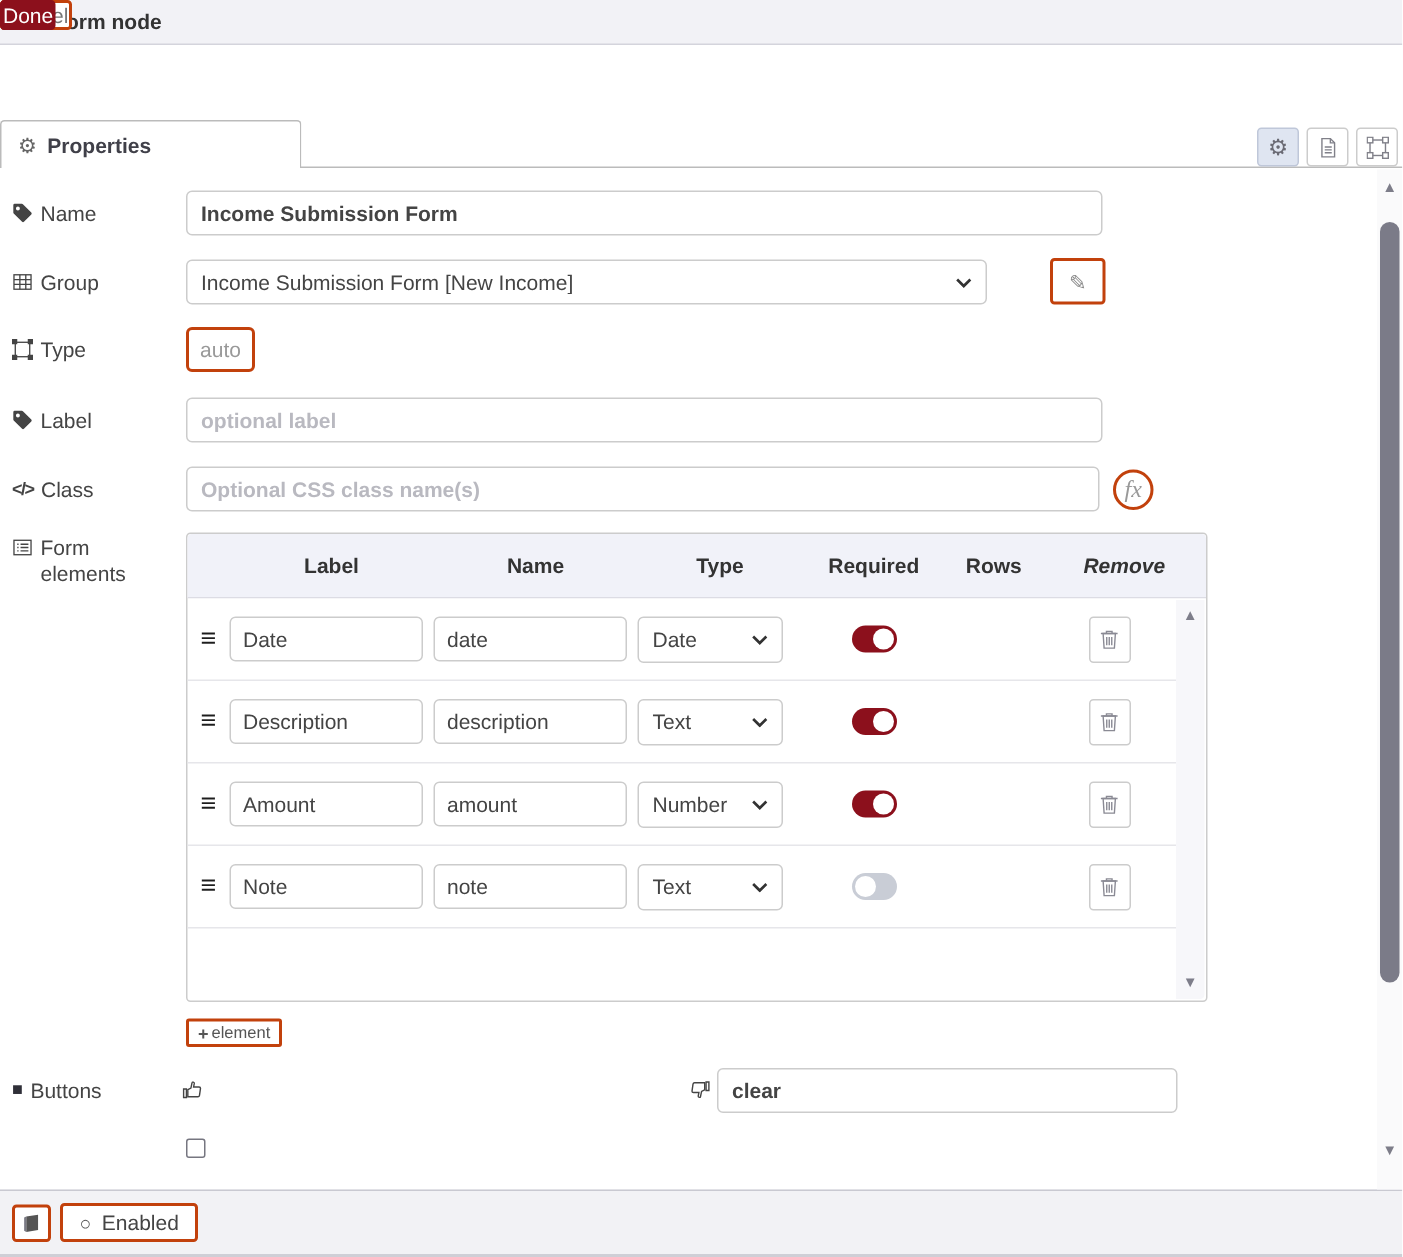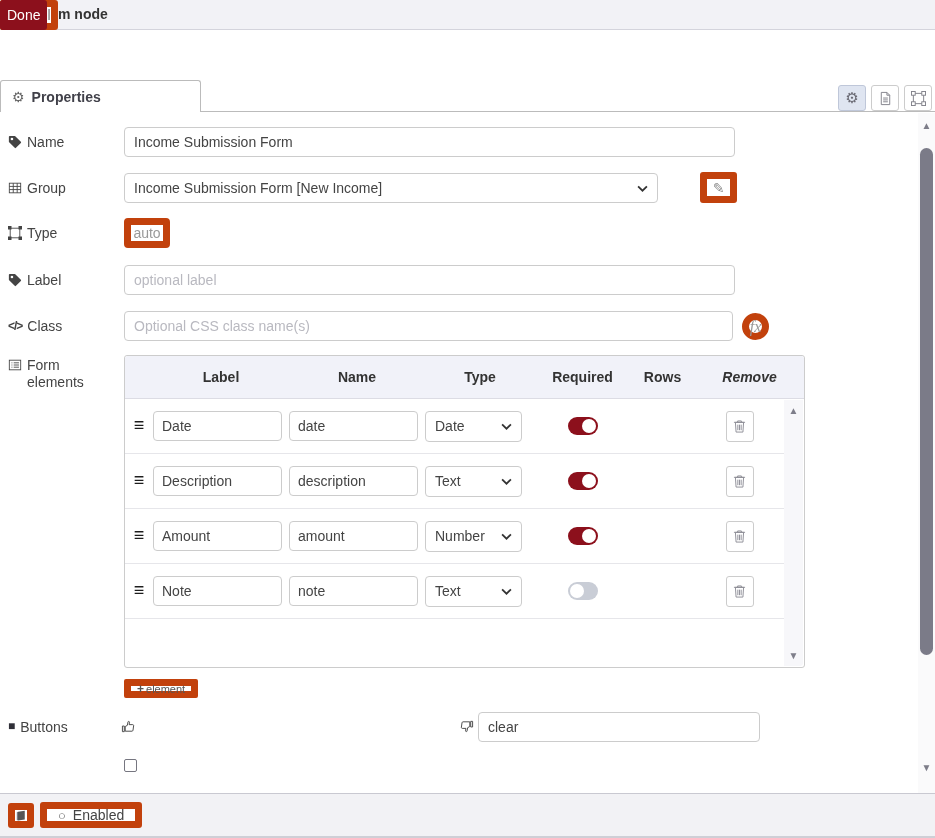--- a/index.html
+++ b/index.html
@@ -6,21 +6,21 @@
   body { background:#fff; }
   #app { position:relative; width:935px; height:838px; background:#fff;
          font-family:"Liberation Sans", sans-serif; font-size:14px; color:#444; overflow:hidden; }
 
   
   .hdr { position:absolute; top:0; left:0; right:0; height:30px; background:#f2f2f6;
          border-bottom:1px solid #d4d4dc; line-height:29px; padding-left:9px;
          font-weight:bold; color:#333; }
 
   
-  .btn { position:absolute; border:7px solid #c2410c; background:#fff; color:#888;
+  .btn { position:absolute; border:2px solid #c2410c; background:#fff; color:#888;
          border-radius:3px; font-size:14px; font-family:inherit; cursor:pointer;
          display:flex; align-items:center; justify-content:center; }
   .btn.primary { background:#8C101C; border-color:#8C101C; color:#fff; }
   #btn-delete { left:8;  top:41; width:67; height:30; }
   #btn-cancel { left:771; top:40; width:72; height:32; color:#777; }
   #btn-done   { left:859; top:40; width:64; height:32; }
 
   
   .tabbar { position:absolute; top:80px; left:0; right:0; height:32px; border-bottom:1px solid #bbb; background:#fff; }
   .tab-active { position:absolute; top:80px; left:0; width:201px; height:32px; background:#fff;
@@ -37,27 +37,27 @@
 
   
   .flabel { position:absolute; left:8px; width:112px; display:flex; align-items:flex-start;
             gap:5px; color:#444; line-height:17px; }
   .flabel svg { flex:0 0 auto; margin-top:1px; }
   .codeglyph { font-weight:bold; font-size:12px; color:#444; letter-spacing:-1px; }
   .sqglyph { font-size:12px; color:#2f2f38; line-height:15px; }
 
   
   .inp { position:absolute; height:30px; border:1px solid #ccc; border-radius:4px;
-         padding:0 9px; font-size:14px; font-family:inherit; color:#444; background:#fff; }
+         padding:0 9px; font-size:14px; font-family:inherit; color:#444; background:#fff;font-weight:bold; }
   .inp::placeholder { color:#b9b9c0; }
   #in-name  { left:124px; top:127px; width:611px; }
   #in-label { left:124px; top:265px; width:611px; }
   #in-class { left:124px; top:311px; width:609px; }
   #in-submit{ left:137px; top:712px; width:309px; }
-  #in-clear { left:478px; top:712px; width:282px; }
+  #in-clear { left:478px; top:712px; width:307px; }
 
   .fakesel { border:1px solid #ccc; border-radius:4px; background:#fff; display:flex;
              align-items:center; padding:0 9px; cursor:pointer; color:#444; }
   .fakesel .val { flex:1; overflow:hidden; white-space:nowrap; }
   #sel-group { position:absolute; left:124px; top:173px; width:534px; height:30px; }
 
   #btn-pencil { left:700px; top:172px; width:37px; height:31px; color:#888; font-size:14px; }
   #btn-auto   { left:124px; top:218px; width:46px; height:30px; color:#999; border-radius:4px; }
   #btn-fx { left:742px; top:313px; width:27px; height:27px; border-radius:50%;
             font-family:"Liberation Serif", serif; font-style:italic; font-size:16px; color:#999; }

